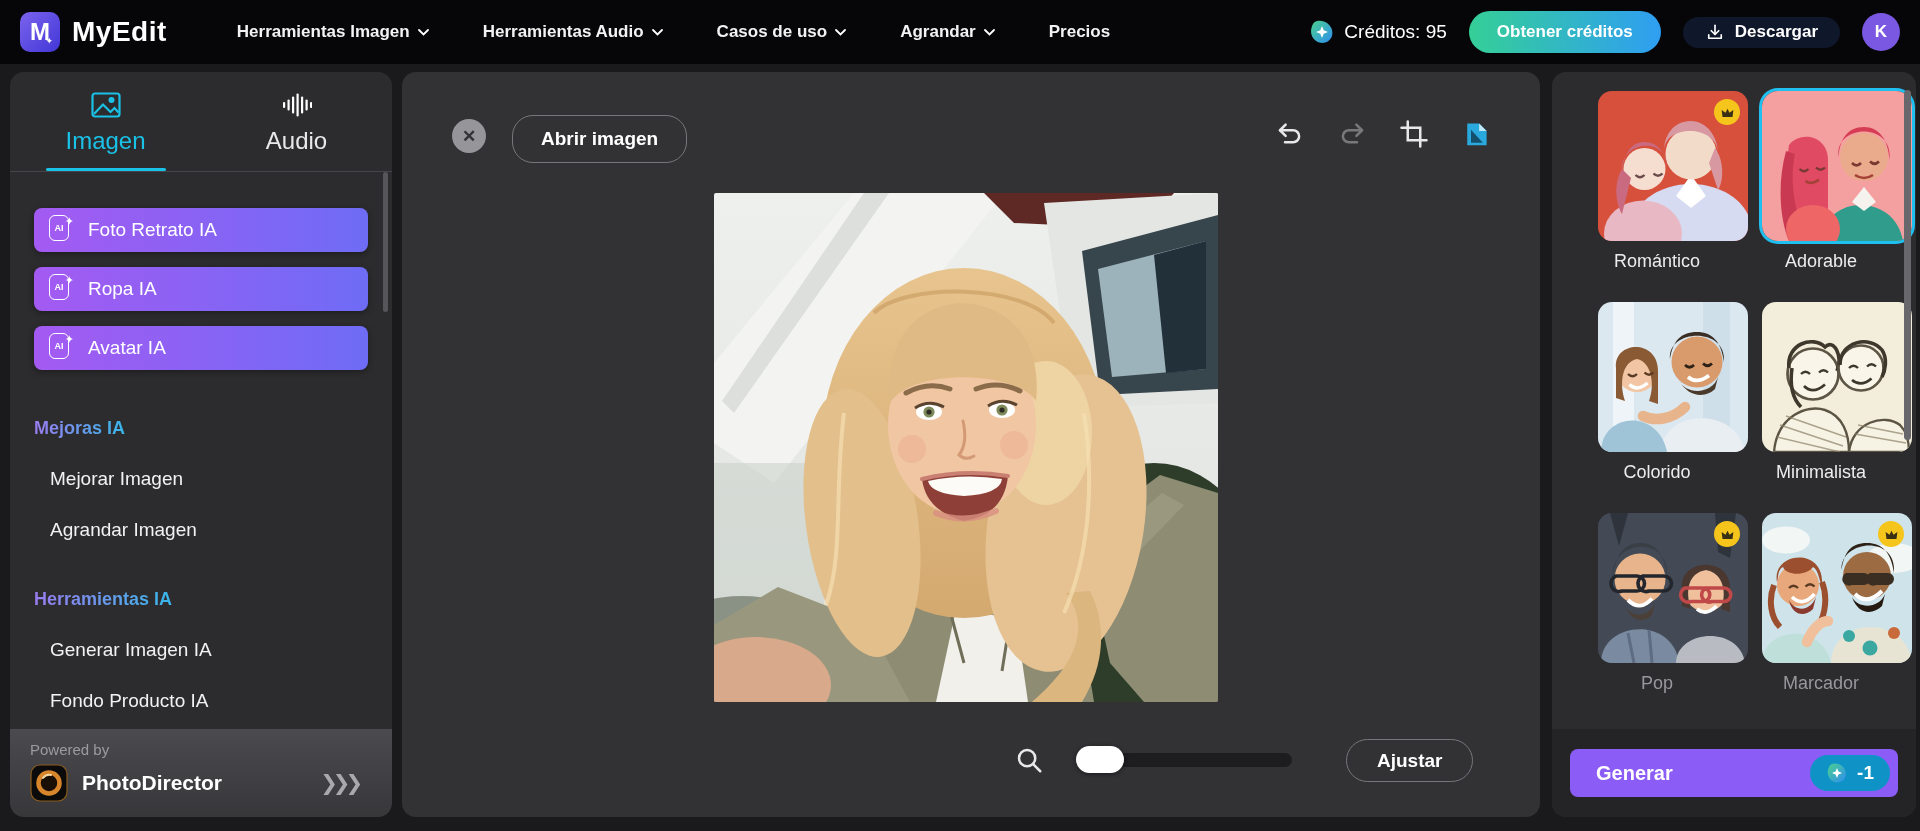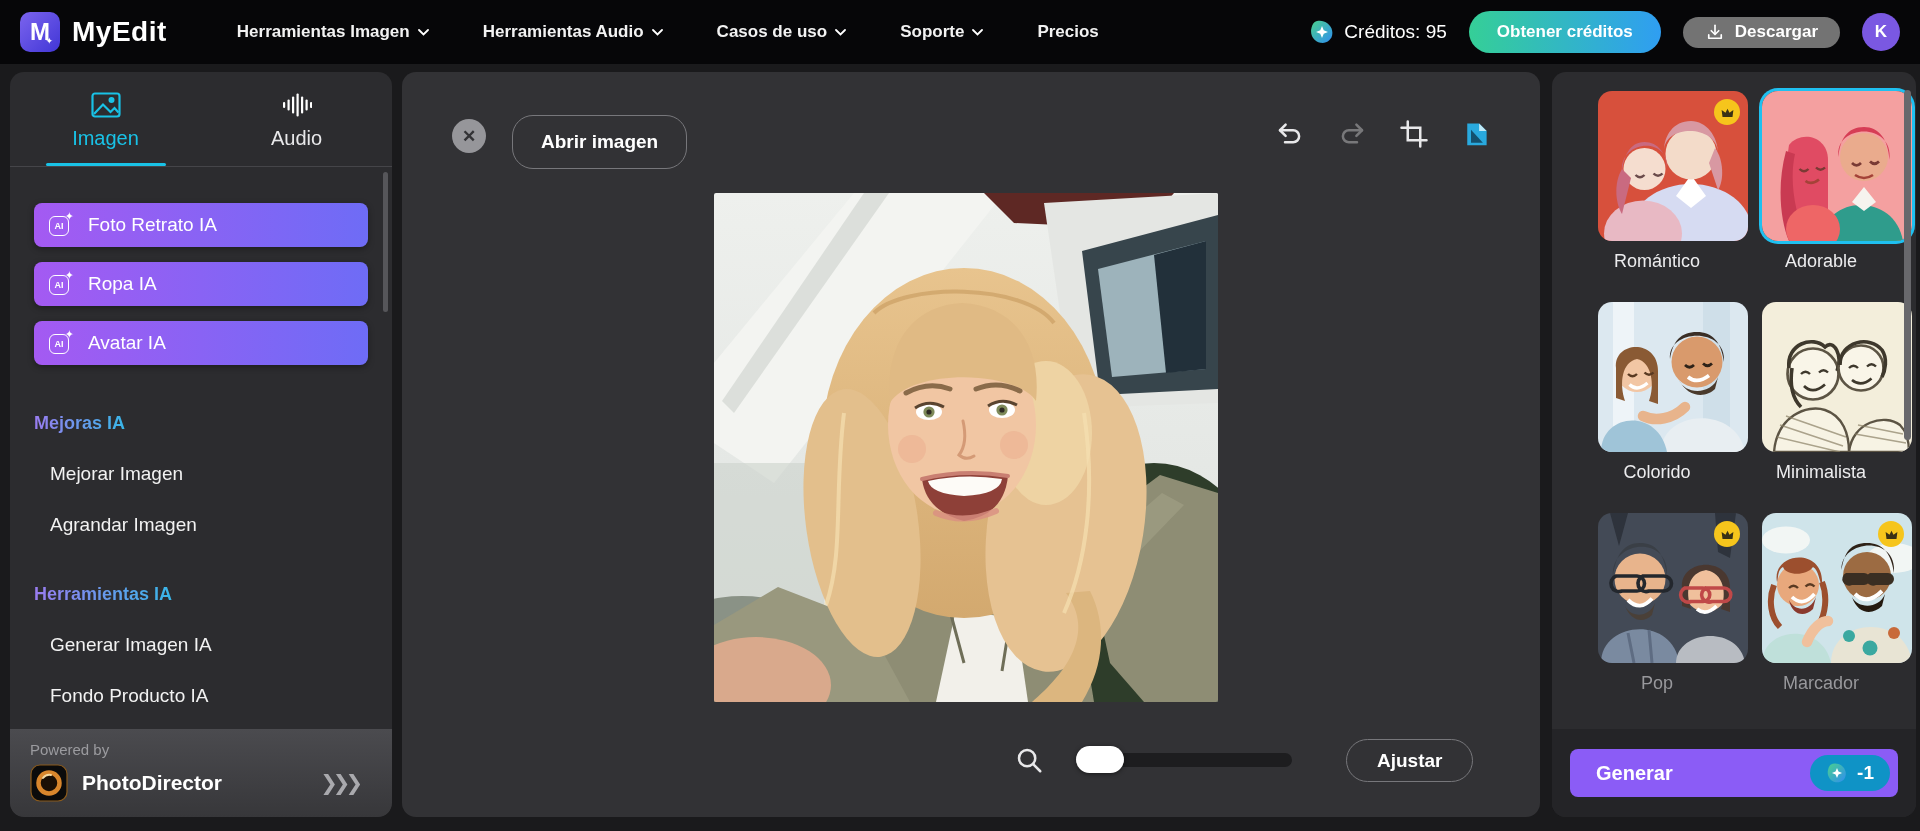--- a/index.html
+++ b/index.html
@@ -12,50 +12,50 @@
   .brand-logo{position:relative;width:40px;height:40px;border-radius:10px;background:linear-gradient(135deg,#7b64ee,#4136d6);display:flex;align-items:center;justify-content:center;}
   .brand-logo .m{color:#fff;font-size:24px;font-weight:800;line-height:1;}
   .brand-logo .sp{position:absolute;right:7px;bottom:6px;color:#fff;font-size:9px;line-height:1;}
   .brand-name{color:#fff;font-size:28px;font-weight:700;letter-spacing:.5px;}
   .nav-menu{display:flex;margin-left:70px;gap:54px;align-items:center;}
   .nav-item{display:flex;align-items:center;gap:8px;color:#f2f2f2;font-size:17px;font-weight:600;cursor:pointer;white-space:nowrap;}
   .chev{width:11px;height:7px;}
   .nav-right{margin-left:auto;display:flex;align-items:center;gap:22px;}
   .credits{display:flex;align-items:center;gap:9px;color:#fff;font-size:19px;}
   .pill-gradient{height:42px;border-radius:21px;border:none;background:linear-gradient(90deg,#35cf97,#2f9ef2);color:#fff;font-size:17px;font-weight:700;padding:0 28px;font-family:inherit;cursor:pointer;}
-  .pill-download{height:31px;border-radius:21px;border:none;background:#737373;color:#fff;font-size:17px;font-weight:700;padding:0 22px;display:flex;align-items:center;gap:10px;font-family:inherit;cursor:pointer;}
+  .pill-download{height:31px;border-radius:21px;border:none;background:#0f172a;color:#fff;font-size:17px;font-weight:700;padding:0 22px;display:flex;align-items:center;gap:10px;font-family:inherit;cursor:pointer;}
   .avatar{width:38px;height:38px;border-radius:50%;background:#7a58e2;color:#fff;font-size:17px;font-weight:700;display:flex;align-items:center;justify-content:center;cursor:pointer;}
 
   
   .left-panel{position:absolute;left:10px;top:72px;width:382px;bottom:14px;background:#2c2c2f;border-radius:14px;overflow:hidden;}
   .tabs{display:flex;padding-top:20px;position:relative;}
   .tab{flex:1;display:flex;flex-direction:column;align-items:center;gap:9px;cursor:pointer;padding-bottom:16px;}
-  .tab-label{font-size:20px;color:#e8e8ea;}
+  .tab-label{font-size:24px;color:#e8e8ea;}
   .tab.active .tab-label{color:#19c2e6;}
   .tab-underline{position:absolute;left:36px;bottom:0;width:120px;height:3px;border-radius:2px;background:#19c2e6;}
   .tabs-divider{height:1px;background:#454549;}
   .ai-buttons{display:flex;flex-direction:column;gap:15px;padding:36px 24px 0;}
   .ai-btn{height:44px;border-radius:8px;border:none;background:linear-gradient(90deg,#a45af2,#6e6cf6);display:flex;align-items:center;gap:14px;padding:0 15px;color:#fff;font-size:19px;font-family:inherit;cursor:pointer;box-shadow:0 2px 6px rgba(0,0,0,.35);}
   .ai-ic{position:relative;width:25px;height:22px;flex:0 0 auto;}
-  .ai-ic .box{position:absolute;left:0;bottom:0;width:20px;height:20px;border:1.6px solid #fff;border-radius:6px;display:flex;align-items:center;justify-content:center;font-size:9px;font-weight:700;color:#fff;}
+  .ai-ic .box{position:absolute;left:0;bottom:0;width:20px;height:26px;border:1.6px solid #fff;border-radius:6px;display:flex;align-items:center;justify-content:center;font-size:9px;font-weight:700;color:#fff;}
   .ai-ic .star{position:absolute;right:0;top:-3px;color:#fff;font-size:11px;line-height:1;}
   .side-section{padding:0 24px;}
   .section-title{margin-top:48px;font-size:18px;font-weight:700;background:linear-gradient(90deg,#9a7cf0,#38b6e8);-webkit-background-clip:text;background-clip:text;color:transparent;width:max-content;}
   .menu-item{margin-top:29px;padding-left:16px;color:#f2f2f2;font-size:19px;cursor:pointer;}
   .side-scrollbar{position:absolute;right:4px;top:100px;width:5px;height:140px;border-radius:3px;background:#56565a;cursor:pointer;}
   .powered{position:absolute;left:0;right:0;bottom:0;height:88px;background:linear-gradient(180deg,#4b4b4f,#37373a);border-radius:0 0 14px 14px;padding:12px 20px 0;cursor:pointer;}
   .powered-label{color:#9b9b9f;font-size:15px;}
   .powered-row{display:flex;align-items:center;margin-top:6px;}
   .pd-name{color:#fff;font-size:21px;font-weight:600;margin-left:14px;}
   .pd-chevrons{margin-left:auto;color:#a9a9ad;font-size:21px;letter-spacing:-5px;padding-right:14px;}
 
   
   .canvas-panel{position:absolute;left:402px;top:72px;width:1138px;bottom:14px;background:#323235;border-radius:14px;}
   .close-btn{position:absolute;left:50px;top:47px;width:34px;height:34px;border-radius:50%;border:none;background:#96969a;color:#323235;font-size:17px;font-weight:700;display:flex;align-items:center;justify-content:center;cursor:pointer;}
-  .open-image-btn{position:absolute;left:110px;top:43px;height:54px;border-radius:21px;background:transparent;border:1px solid #77777b;color:#fff;font-size:19px;font-weight:700;padding:0 28px;font-family:inherit;cursor:pointer;}
+  .open-image-btn{position:absolute;left:110px;top:43px;height:48px;border-radius:21px;background:transparent;border:1px solid #77777b;color:#fff;font-size:19px;font-weight:700;padding:0 28px;font-family:inherit;cursor:pointer;}
   .canvas-toolbar{position:absolute;right:48px;top:46px;display:flex;align-items:center;gap:30px;}
   .tool-ic{width:32px;height:32px;display:flex;align-items:center;justify-content:center;cursor:pointer;background:none;border:none;padding:0;}
   .photo{position:absolute;left:312px;top:121px;width:504px;height:509px;border-radius:2px;overflow:hidden;cursor:pointer;}
   .bottom-controls{position:absolute;left:0;right:0;bottom:32px;height:48px;}
   .magnifier{position:absolute;left:612px;top:8px;}
   .slider-track{position:absolute;left:676px;top:16px;width:214px;height:14px;border-radius:7px;background:#1d1d1f;cursor:pointer;}
   .slider-thumb{position:absolute;left:-2px;top:-7px;width:48px;height:27px;border-radius:14px;background:#fff;box-shadow:0 1px 4px rgba(0,0,0,.5);cursor:grab;}
   .fit-btn{position:absolute;left:944px;top:2px;height:43px;border-radius:22px;background:transparent;border:1px solid #77777b;color:#fff;font-size:19px;font-weight:700;padding:0 30px;font-family:inherit;cursor:pointer;}
 
   
@@ -98,21 +98,21 @@
             <path d="M1 1 L5.5 5.5 L10 1" stroke="#fff" stroke-width="1.8" fill="none" stroke-linecap="round"></path>
           </svg>
       </div>
       <div class="nav-item">
         <span>Casos de uso</span>
         <svg class="chev" viewBox="0 0 11 7">
             <path d="M1 1 L5.5 5.5 L10 1" stroke="#fff" stroke-width="1.8" fill="none" stroke-linecap="round"></path>
           </svg>
       </div>
       <div class="nav-item">
-        <span>Soporte</span>
+        <span>Agrandar</span>
         <svg class="chev" viewBox="0 0 11 7">
             <path d="M1 1 L5.5 5.5 L10 1" stroke="#fff" stroke-width="1.8" fill="none" stroke-linecap="round"></path>
           </svg>
       </div>
       <div class="nav-item">
         <span>Precios</span>
       </div>
     </nav>
     <div class="nav-right">
       <div class="credits">

